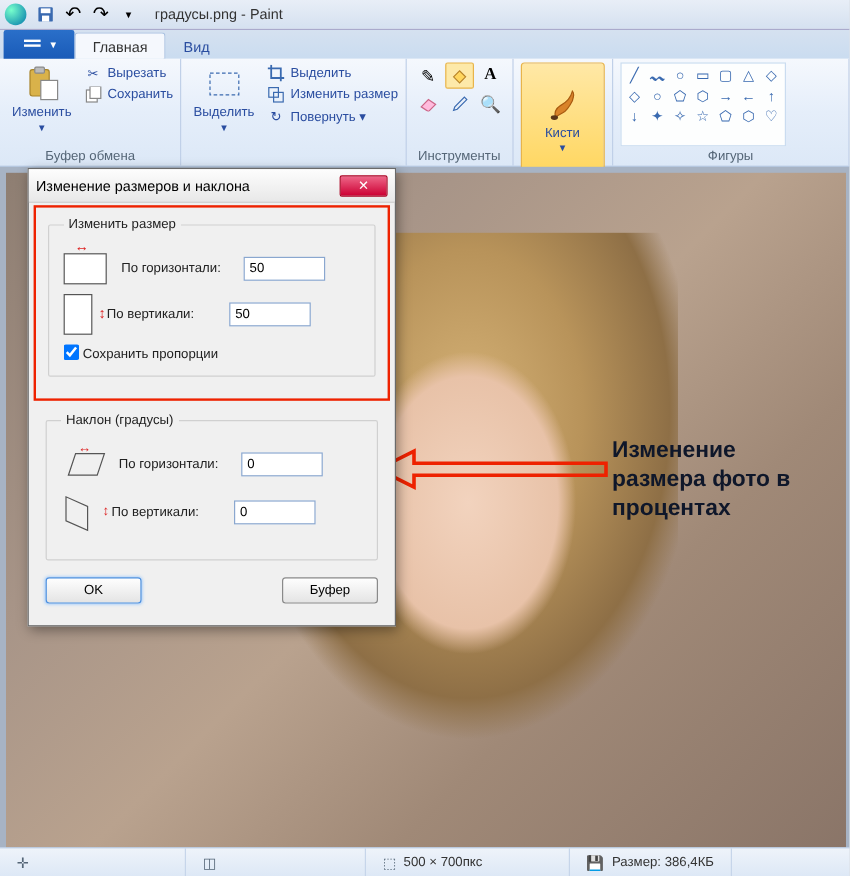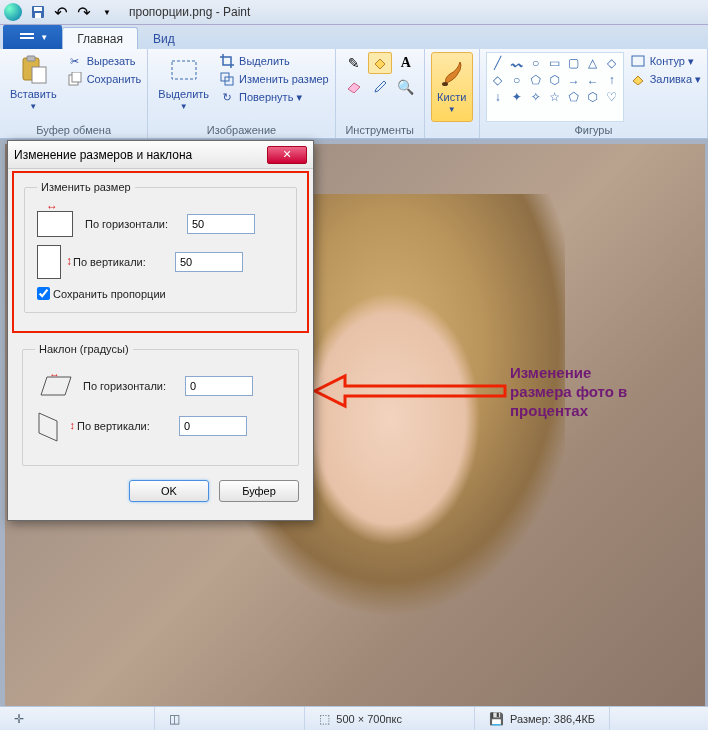--- a/index.html
+++ b/index.html
@@ -20,54 +20,54 @@
 .tab.active { background:#f5f8fd; border-color:#a8c0e0; border-radius:3px 3px 0 0; color:#333; }
 
 .ribbon { height:90px; background:linear-gradient(#f5f8fd,#e5eefa,#dce8f7); border-bottom:1px solid #a8c0e0; display:flex; }
 .group { border-right:1px solid #c0d0e8; padding:3px 6px 2px; display:flex; flex-direction:column; }
 .group-body { flex:1; display:flex; gap:6px; }
 .group-label { text-align:center; font-size:11px; color:#567; padding:2px 0 0; }
 .big-btn { display:flex; flex-direction:column; align-items:center; gap:2px; padding:2px 4px; font-size:11px; color:#2a4da0; }
 .big-btn .ico { width:32px; height:32px; display:flex; align-items:center; justify-content:center; }
 .small-row { display:flex; align-items:center; gap:4px; font-size:11px; color:#2a4da0; padding:1px 0; }
 .small-row .ico { width:16px; height:16px; display:flex; align-items:center; justify-content:center; }
-.brushes-active { background:linear-gradient(#ffe8a6,#ffd65e); border:1px solid #e8b44a; border-radius:3px; padding:4px;align-items:center; }
+.brushes-active { background:linear-gradient(#ffe8a6,#ffd65e); border:1px solid #e8b44a; border-radius:3px; padding:18px;align-items:center; }
 .shapes-grid { display:grid; grid-template-columns:repeat(7,18px); grid-template-rows:repeat(3,16px); gap:1px; padding:2px; background:#fdfefe; border:1px solid #cadcf0; }
 .shapes-grid span { display:flex; align-items:center; justify-content:center; font-size:12px; color:#3a6ab0; }
 .tools-grid { display:grid; grid-template-columns:repeat(3,24px); grid-template-rows:repeat(2,22px); gap:2px; }
 .tools-grid span { display:flex; align-items:center; justify-content:center; font-size:14px; border:1px solid transparent; border-radius:2px; }
 .tools-grid span.sel { background:#fde9a9; border-color:#e8b44a; }
 
 
 .canvas-area { position:absolute; left:0; top:139px; right:0; bottom:24px; background:#a7b3c4; overflow:hidden; }
 .photo { position:absolute; left:5px; top:5px; width:700px; height:565px; background:linear-gradient(135deg,#8e7e72 0%,#a89588 30%,#b9a28e 50%,#a08977 70%,#8a7568 100%); overflow:hidden; }
 
 .photo::before { content:""; position:absolute; left:210px; top:50px; width:350px; height:500px; background:radial-gradient(ellipse 150px 210px at 50% 45%, #f2d3be 0%, #e8c2a8 50%, transparent 60%), radial-gradient(ellipse 240px 340px at 50% 30%, #d4b176 0%, #b8935a 40%, #8e6f46 70%, transparent 80%); }
-.annotation { position:absolute; left:510px; top:225px; color:#701a75; font-size:15px; font-weight:bold; line-height:1.25; white-space:pre-line; }
+.annotation { position:absolute; left:510px; top:225px; color:#0f172a; font-size:19px; font-weight:bold; line-height:1.25; white-space:pre-line; }
 .arrow-svg { position:absolute; left:310px; top:232px; }
 
 
-.dialog { position:absolute; left:7px; top:140px; width:307px; background:#f0f0f0; border:1px solid #6a6a6a; box-shadow:2px 3px 10px rgba(0,0,0,.4); }
+.dialog { position:absolute; left:23px; top:140px; width:307px; background:#f0f0f0; border:1px solid #6a6a6a; box-shadow:2px 3px 10px rgba(0,0,0,.4); }
 .dlg-title { height:28px; background:linear-gradient(#fdfdfd,#e8e8e8); border-bottom:1px solid #ccc; display:flex; align-items:center; padding:0 6px; font-size:12px; }
 .dlg-close { margin-left:auto; width:40px; height:18px; background:linear-gradient(#e68,#c03); border:1px solid #a02; border-radius:2px; color:#fff; display:flex; align-items:center; justify-content:center; font-size:11px; }
 .dlg-body { padding:10px 14px 14px; font-size:11px; color:#222; }
 fieldset { border:1px solid #d0d0d0; border-radius:2px; padding:10px 12px 12px; margin-bottom:10px; }
 legend { padding:0 4px; font-size:11px; }
 .resize-box { border:2px solid #e20; padding:8px 10px; margin:-8px -10px 10px; }
 .row { display:flex; align-items:center; gap:10px; margin:6px 0; }
 .row .lbl { width:60px; }
 .field { display:flex; align-items:center; gap:12px; margin:8px 0; }
 .field .icon-box { width:36px; height:26px; border:1px solid #555; position:relative; background:#fff; }
 .field .icon-box.v { width:24px; height:34px; }
 .field .icon-box .arr { position:absolute; color:#d22; font-size:12px; }
 .field .flabel { width:90px; }
 input[type=text] { width:68px; height:20px; border:1px solid #8aa7cf; padding:0 4px; font-size:11px; background:#fff; }
 input[type=radio],input[type=checkbox] { margin-right:3px; vertical-align:-2px; }
 label { cursor:default; }
-.dlg-buttons { display:flex; justify-content:flex-end; gap:10px; padding:4px 0 4px; }
+.dlg-buttons { display:flex; justify-content:space-between; gap:10px; padding:4px 0 4px; }
 .dlg-buttons button { width:80px; height:22px; font-size:11px; background:linear-gradient(#fefefe,#e4e4e4); border:1px solid #8a8a8a; border-radius:3px; }
 .dlg-buttons button.primary { border:1px solid #4a8fe0; box-shadow:0 0 3px #8ac0ff; }
 
 
 .statusbar { position:absolute; left:0; right:0; bottom:0; height:24px; background:linear-gradient(#eef3fa,#dde8f6); border-top:1px solid #b5c8e0; display:flex; align-items:center; font-size:11px; color:#333; }
 .status-cell { padding:0 14px; border-right:1px solid #c6d5ea; height:100%; display:flex; align-items:center; gap:6px; }
 .status-cell.first { width:155px; }
 .sb-icon { font-size:12px; color:#567; }
 
 svg { display:block; }
@@ -82,21 +82,21 @@
         <svg width="14" height="14">
           <rect x="1" y="1" width="12" height="12" fill="#3a6ab0" rx="1"></rect>
           <rect x="3" y="2" width="8" height="4" fill="#fff"></rect>
           <rect x="4" y="8" width="6" height="5" fill="#fff"></rect>
         </svg>
       </span>
     <span class="qat-btn">↶</span>
     <span class="qat-btn">↷</span>
     <span class="qat-btn" style="font-size:8px;">▼</span>
   </div>
-  <span class="title-text">пропорции.png - Paint</span>
+  <span class="title-text">градусы.png - Paint</span>
 </div>
 
 <div class="ribbon-tabs">
   <div class="file-btn">
       <span>&nbsp;</span>
       <svg width="14" height="10">
         <rect x="0" y="1" width="14" height="2" fill="#fff"></rect>
         <rect x="0" y="5" width="14" height="2" fill="#fff"></rect>
       </svg>
       <span class="arrow">▼</span>
@@ -110,21 +110,21 @@
   <div class="group">
     <div class="group-body">
       <div class="big-btn">
         <span class="ico">
             <svg width="30" height="30">
               <rect x="5" y="3" width="16" height="22" rx="2" fill="#d9b24a" stroke="#a8842a"></rect>
               <rect x="9" y="1" width="8" height="5" rx="1" fill="#bbb" stroke="#888"></rect>
               <rect x="14" y="12" width="14" height="16" fill="#fff" stroke="#888"></rect>
             </svg>
           </span>
-        <span>Вставить</span>
+        <span>Изменить</span>
         <span style="font-size:8px;">▼</span>
       </div>
       <div>
         <div class="small-row">
             <span class="ico">✂</span>
             <span>Вырезать</span>
           </div>
         <div class="small-row">
             <span class="ico">
               <svg width="14" height="14">
@@ -167,21 +167,20 @@
               </svg>
             </span>
             <span>Изменить размер</span>
           </div>
         <div class="small-row">
             <span class="ico">↻</span>
             <span>Повернуть ▾</span>
           </div>
       </div>
     </div>
-    <div class="group-label">Изображение</div>
   </div>
 
   <div class="group">
     <div class="group-body">
       <div class="tools-grid">
         <span>✎</span>
         <span class="sel">
             <svg width="16" height="14">
               <path d="M3 8 L8 3 L13 8 L8 13 Z" fill="#ffd65e" stroke="#b8842a"></path>
             </svg>
@@ -237,38 +236,20 @@
           <span>←</span>
           <span>↑</span>
         <span>↓</span>
           <span>✦</span>
           <span>✧</span>
           <span>☆</span>
           <span>⬠</span>
           <span>⬡</span>
           <span>♡</span>
       </div>
-      <div>
-        <div class="small-row">
-            <span class="ico">
-              <svg width="14" height="12">
-                <rect x="1" y="1" width="12" height="10" fill="none" stroke="#3a6ab0"></rect>
-              </svg>
-            </span>
-            <span>Контур ▾</span>
-          </div>
-        <div class="small-row">
-            <span class="ico">
-              <svg width="14" height="12">
-                <path d="M2 8 L7 3 L12 8 L7 12 Z" fill="#ffd65e" stroke="#b8842a"></path>
-              </svg>
-            </span>
-            <span>Заливка ▾</span>
-          </div>
-      </div>
     </div>
     <div class="group-label">Фигуры</div>
   </div>
 </div>
 
 <div class="canvas-area">
   <div class="photo"></div>
   <div class="annotation">Изменение
 размера фото в
 процентах</div>

